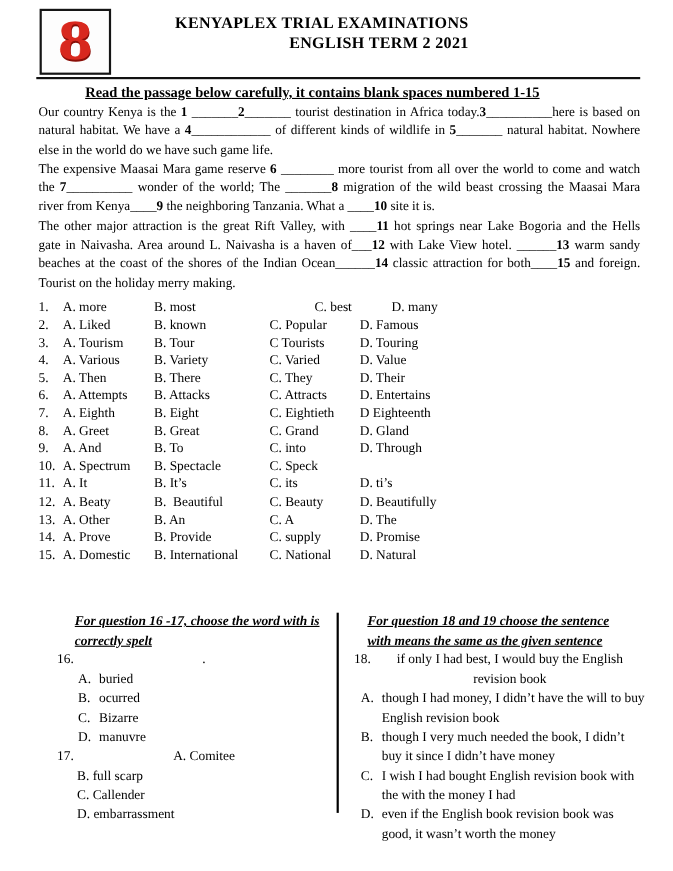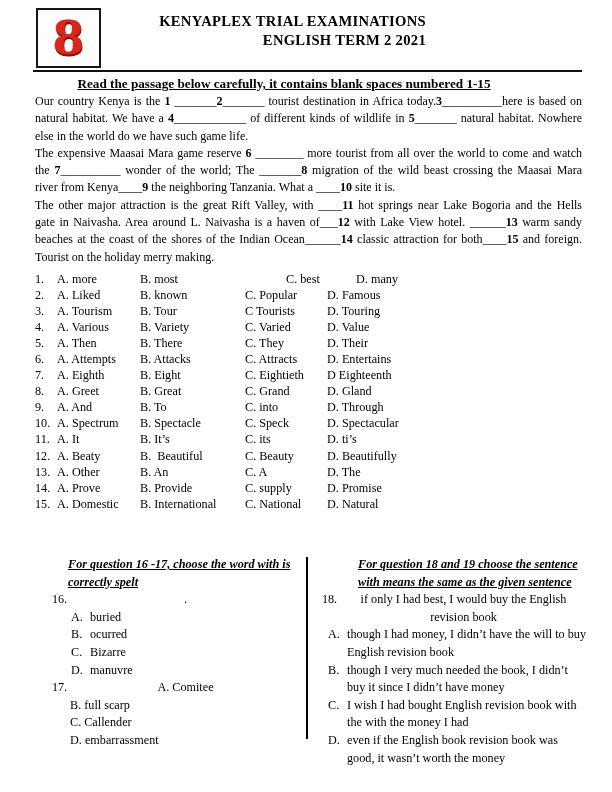--- a/index.html
+++ b/index.html
@@ -30,21 +30,21 @@
         align-items:baseline;white-space:pre-wrap;}
   .orow.first{grid-template-columns:22px 83px 146px 70px auto;}
 
   
   .col-divider{position:absolute;left:306px;top:557px;width:1.5px;height:182px;background:#000;}
   .bottom-col{position:absolute;top:556px;font-size:12.2px;line-height:17.6px;}
   .left-col{left:48px;width:252px;}
   .right-col{left:318px;width:268px;}
   .sec-heading{font-weight:bold;font-style:italic;}
   .left-col .sec-heading{margin-left:20px;}
-  .right-col .sec-heading{margin-left:40px;}
+  .right-col .sec-heading{margin-left:16px;}
   .sec-heading span{text-decoration:underline;}
   .hang{display:flex;text-align:center;}
   .hang .num{flex:0 0 23px;}
   .hang .txt{flex:1;white-space:pre-wrap;}
   .q16opt{display:flex;margin-left:23px;}
   .q16opt .letter{flex:0 0 19px;}
   .q17opt{margin-left:22px;white-space:pre-wrap;}
   .ropt{display:flex;margin-left:10px;}
   .ropt .letter{flex:0 0 19px;}
 </style>
@@ -84,21 +84,21 @@
   <div class="opt-table" id="optTable">
       <div class="orow first"><span>1.</span><span>A. more</span><span>B. most</span><span>C. best</span><span>D. many</span></div>
       <div class="orow"><span>2.</span><span>A. Liked</span><span>B. known</span><span>C. Popular</span><span>D. Famous</span></div>
       <div class="orow"><span>3.</span><span>A. Tourism</span><span>B. Tour</span><span>C Tourists</span><span>D. Touring</span></div>
       <div class="orow"><span>4.</span><span>A. Various</span><span>B. Variety</span><span>C. Varied</span><span>D. Value</span></div>
       <div class="orow"><span>5.</span><span>A. Then</span><span>B. There</span><span>C. They</span><span>D. Their</span></div>
       <div class="orow"><span>6.</span><span>A. Attempts</span><span>B. Attacks</span><span>C. Attracts</span><span>D. Entertains</span></div>
       <div class="orow"><span>7.</span><span>A. Eighth</span><span>B. Eight</span><span>C. Eightieth</span><span>D Eighteenth</span></div>
       <div class="orow"><span>8.</span><span>A. Greet</span><span>B. Great</span><span>C. Grand</span><span>D. Gland</span></div>
       <div class="orow"><span>9.</span><span>A. And</span><span>B. To</span><span>C. into</span><span>D. Through</span></div>
-      <div class="orow"><span>10.</span><span>A. Spectrum</span><span>B. Spectacle</span><span>C. Speck</span><span>D. Spectacular</span></div>
+      <div class="orow"><span>10.</span><span>A. Spectrum</span><span>B. Spectacle</span><span>C. Speck</span></div>
       <div class="orow"><span>11.</span><span>A. It</span><span>B. It’s</span><span>C. its</span><span>D. ti’s</span></div>
       <div class="orow"><span>12.</span><span>A. Beaty</span><span>B.  Beautiful</span><span>C. Beauty</span><span>D. Beautifully</span></div>
       <div class="orow"><span>13.</span><span>A. Other</span><span>B. An</span><span>C. A</span><span>D. The</span></div>
       <div class="orow"><span>14.</span><span>A. Prove</span><span>B. Provide</span><span>C. supply</span><span>D. Promise</span></div>
       <div class="orow"><span>15.</span><span>A. Domestic</span><span>B. International</span><span>C. National</span><span>D. Natural</span></div>
     </div>
 
   <div class="col-divider"></div>
 
   <div class="bottom-col left-col">

